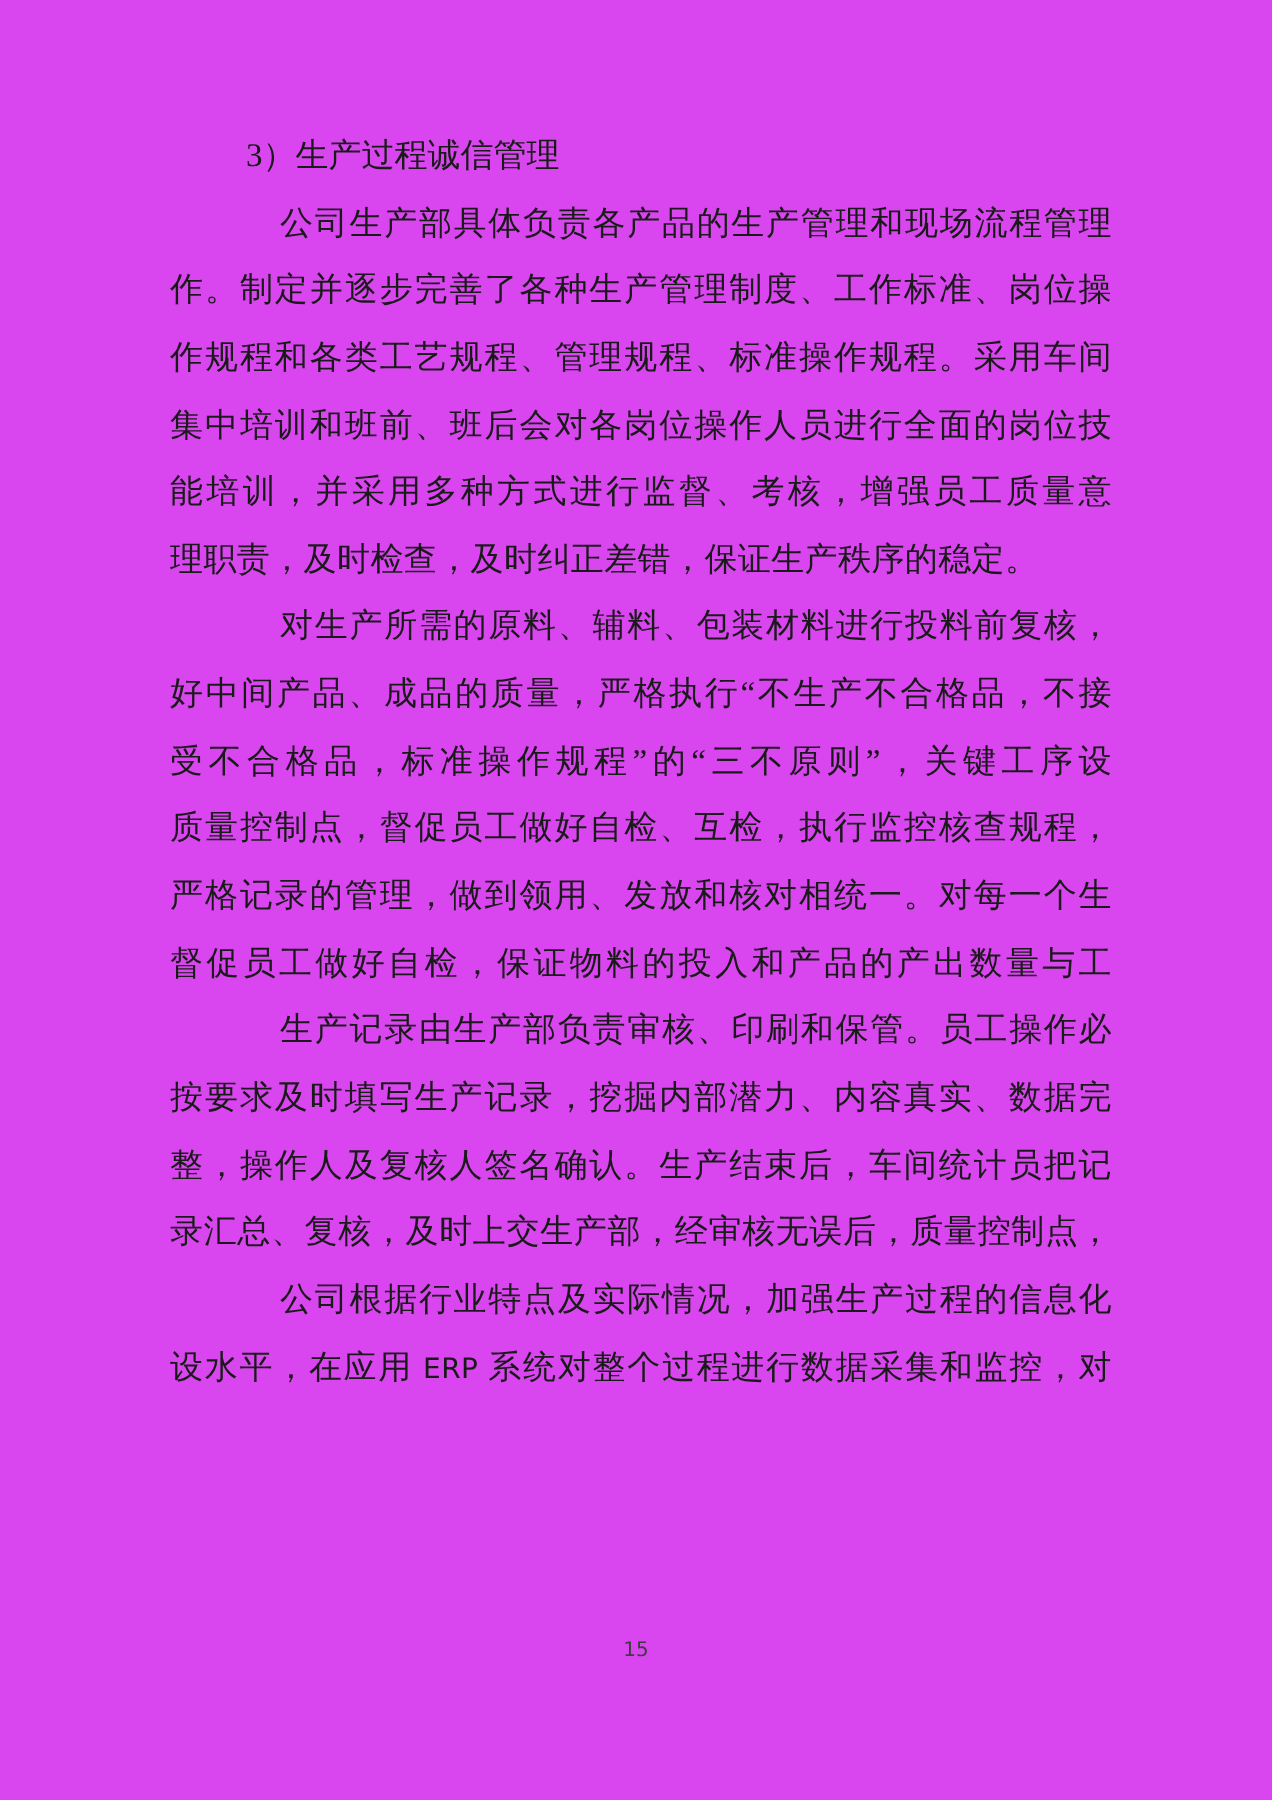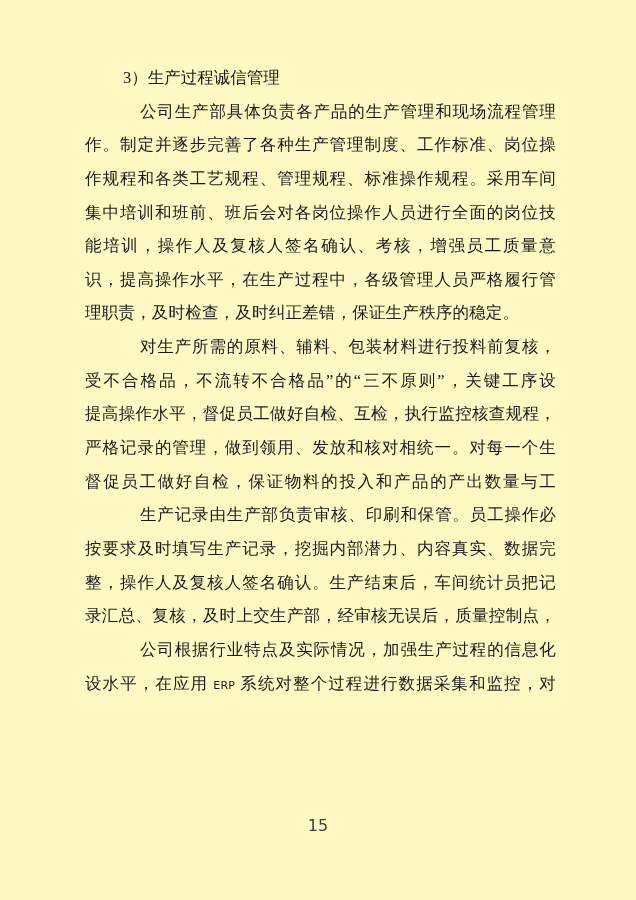--- a/index.html
+++ b/index.html
@@ -12,21 +12,21 @@
     background: #ffffff;
     position: relative;
     font-family: "Liberation Serif", "DejaVu Serif", serif;
     color: #1a1a1a;
     overflow: hidden;
   }
   .page {
     position: absolute;
     left: 0; top: 0;
     width: 636px; height: 900px;
-    background: #fef9c3;
+    background: #d946ef;
   }
   .content {
     position: absolute;
     left: 85px;
     top: 61px;
     width: 471px;
   }
   .line {
     height: 33.65px;
     line-height: 33.65px;
@@ -48,52 +48,52 @@
   }
   .heading {
     height: 33.65px;
     line-height: 33.65px;
     font-size: 16.5px;
     padding-left: 38px;
     text-align: left;
   }
   .erp {
     font-family: "DejaVu Sans", "Liberation Sans", sans-serif;
-    font-size: 11px;
+    font-size: 14px;
   }
   .page-number {
     position: absolute;
     top: 819px;
     left: 0;
     width: 636px;
     text-align: center;
-    font-size: 16px;
+    font-size: 10px;
     line-height: 13px;
     font-family: "DejaVu Sans", "Liberation Sans", sans-serif;
     color: #3d3d3d;
   }
 </style>
 </head>
 <body>
 
 <div class="page">
   <div class="content">
     <div class="heading">3）生产过程诚信管理</div>
 
     <div class="line ind j">公司生产部具体负责各产品的生产管理和现场流程管理工</div>
     <div class="line">作。制定并逐步完善了各种生产管理制度、工作标准、岗位操</div>
     <div class="line">作规程和各类工艺规程、管理规程、标准操作规程。采用车间</div>
     <div class="line">集中培训和班前、班后会对各岗位操作人员进行全面的岗位技</div>
-    <div class="line">能培训，操作人及复核人签名确认、考核，增强员工质量意</div>
-    <div class="line">识，提高操作水平，在生产过程中，各级管理人员严格履行管</div>
+    <div class="line">能培训，并采用多种方式进行监督、考核，增强员工质量意</div>
     <div class="line last">理职责，及时检查，及时纠正差错，保证生产秩序的稳定。</div>
 
     <div class="line ind">对生产所需的原料、辅料、包装材料进行投料前复核，把</div>
-    <div class="line">受不合格品，不流转不合格品”的“三不原则”，关键工序设</div>
-    <div class="line">提高操作水平，督促员工做好自检、互检，执行监控核查规程，</div>
+    <div class="line">好中间产品、成品的质量，严格执行“不生产不合格品，不接</div>
+    <div class="line">受不合格品，标准操作规程”的“三不原则”，关键工序设</div>
+    <div class="line">质量控制点，督促员工做好自检、互检，执行监控核查规程，</div>
     <div class="line">严格记录的管理，做到领用、发放和核对相统一。对每一个生</div>
     <div class="line">督促员工做好自检，保证物料的投入和产品的产出数量与工</div>
 
     <div class="line ind">生产记录由生产部负责审核、印刷和保管。员工操作必须</div>
     <div class="line">按要求及时填写生产记录，挖掘内部潜力、内容真实、数据完</div>
     <div class="line">整，操作人及复核人签名确认。生产结束后，车间统计员把记</div>
     <div class="line">录汇总、复核，及时上交生产部，经审核无误后，质量控制点，</div>
 
     <div class="line ind">公司根据行业特点及实际情况，加强生产过程的信息化建</div>
     <div class="line"><span>设水平，在应用 </span><span class="erp">ERP</span><span> 系统对整个过程进行数据采集和监控，对</span></div>

